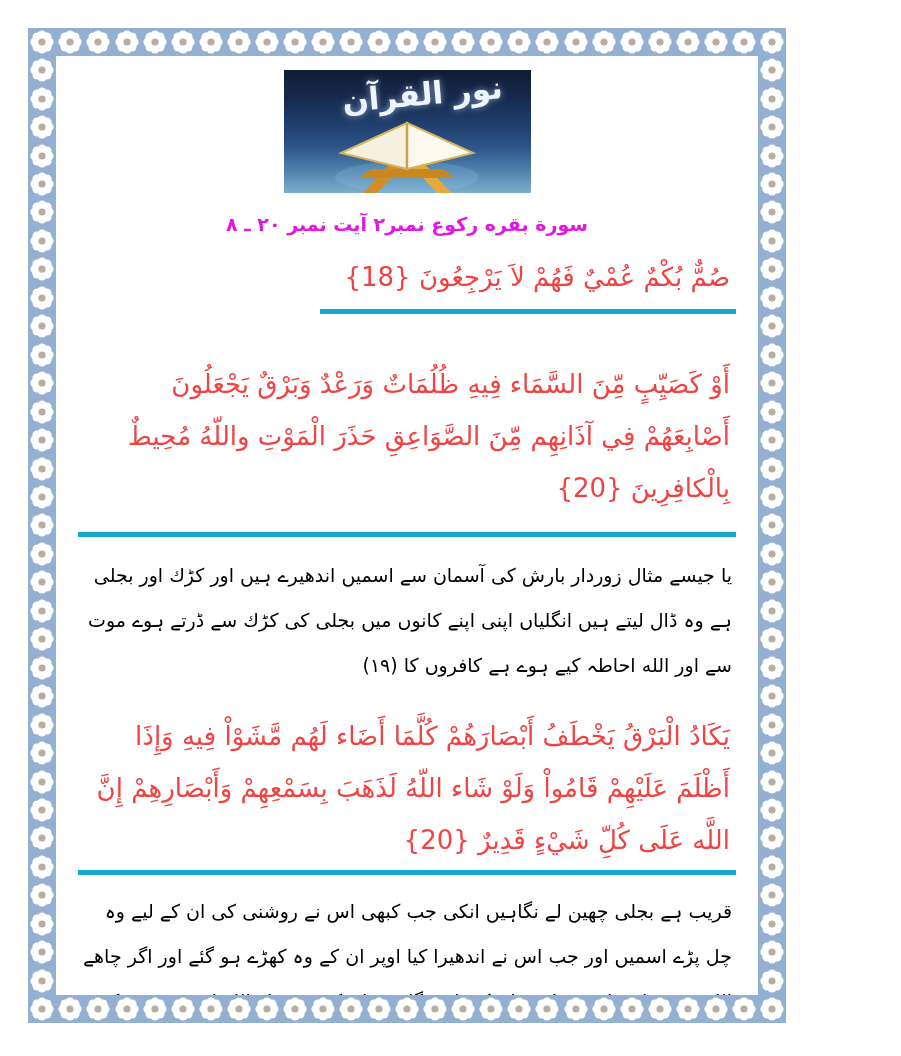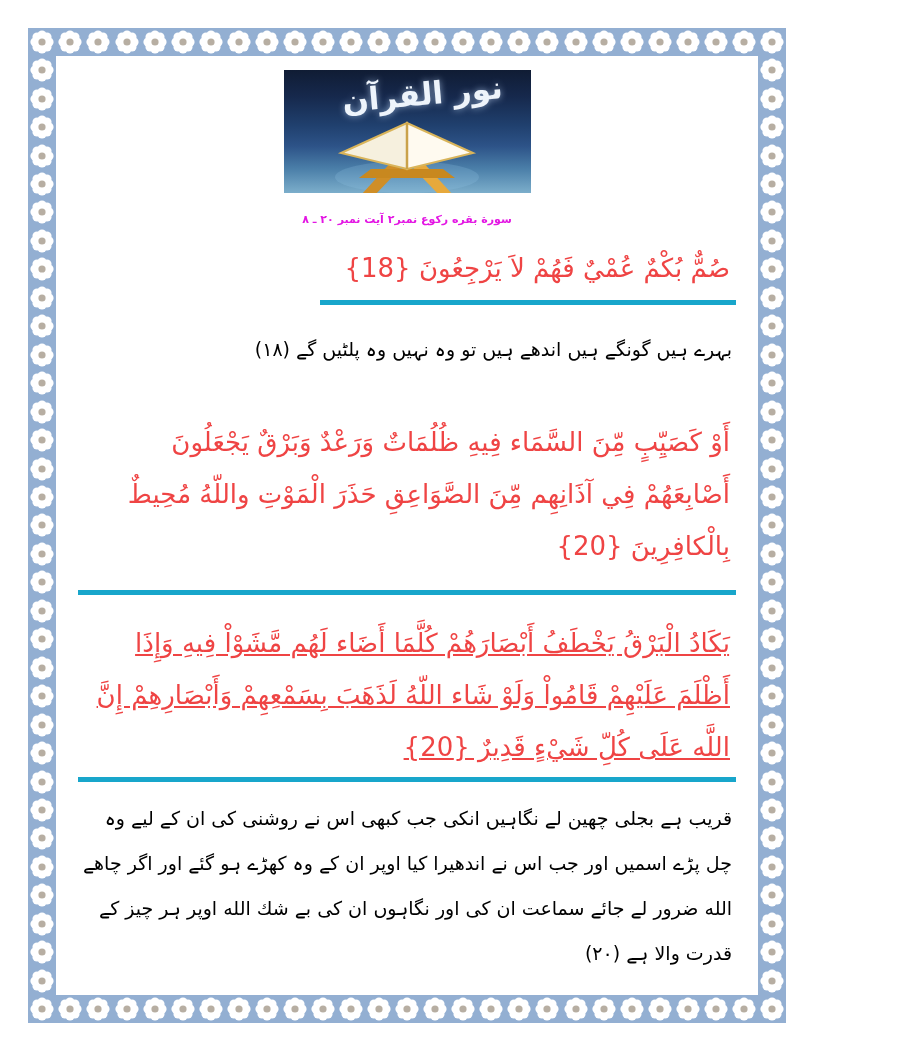--- a/index.html
+++ b/index.html
@@ -48,31 +48,31 @@
     color:#eef4fb; font-size:31px; font-weight:bold;
     transform:rotate(-5deg);
     text-shadow:0 0 7px rgba(200,225,255,.65);
     letter-spacing:1px;
   }
   .banner-book { position:absolute; bottom:-4px; left:50%; transform:translateX(-50%); }
 
   .surah-heading {
     margin:20px 0 0 0;
     text-align:center;
-    font-size:11px; font-weight:bold;
+    font-size:19px; font-weight:bold;
   }
 
   .arabic-verse {
     font-size:26px; line-height:2.0;
     text-align:right; color:#ef4444;
     margin:16px 6px 0 6px;
   }
   .v18 { margin-top:16px; }
   .v19 { margin-top:44px; }
-  .v20 { margin-top:22px;text-decoration:underline; }
+  .v20 { margin-top:22px; }
 
   .divider { height:5px; margin-top:6px; }
   .divider-full  { width:100%; }
   .divider-short { width:416px; }
   .d19 { margin-top:18px; }
   .d20 { margin-top:4px; }
 
   .urdu-text {
     font-size:19px; line-height:2.37;
     text-align:right; color:#000;
@@ -1427,23 +1427,23 @@
         <path d="M100,12 L34,42 L100,58 Z" fill="#f6f0de" stroke="#d9b45a" stroke-width="2"></path>
         <path d="M100,12 L166,42 L100,58 Z" fill="#fffaf0" stroke="#d9b45a" stroke-width="2"></path>
         <path d="M100,12 L100,58" stroke="#caa24a" stroke-width="2.5"></path>
       </svg>
     </div>
 
     <div class="surah-heading" style="color: rgb(227, 22, 227);">سورة بقره رکوع نمبر۲ آیت نمبر ۲۰ ـ ۸</div>
 
     <div class="arabic-verse v18">صُمٌّ بُكْمٌ عُمْيٌ فَهُمْ لاَ يَرْجِعُونَ {18}</div>
     <div class="divider divider-short" style="background: rgb(24, 166, 203);"></div>
-    <div class="urdu-text">بہرے ہیں گونگے ہیں اندھے ہیں تو وہ نہیں وہ پلٹیں گے (۱۸)</div>
 
     <div class="arabic-verse v19">أَوْ كَصَيِّبٍ مِّنَ السَّمَاء فِيهِ ظُلُمَاتٌ وَرَعْدٌ وَبَرْقٌ يَجْعَلُونَ أَصْابِعَهُمْ فِي آذَانِهِم مِّنَ الصَّوَاعِقِ حَذَرَ الْمَوْتِ واللّهُ مُحِيطٌ بِالْكافِرِينَ {20}</div>
     <div class="divider divider-full d19" style="background: rgb(24, 166, 203);"></div>
+    <div class="urdu-text u19">یا جیسے مثال زوردار بارش کی آسمان سے اسمیں اندھیرے ہیں اور کڑك اور بجلی ہے وہ ڈال لیتے ہیں انگلیاں اپنی اپنے کانوں میں بجلی کی کڑك سے ڈرتے ہوے موت سے اور الله احاطہ کیے ہوے ہے کافروں کا (۱۹)</div>
 
     <div class="arabic-verse v20">يَكَادُ الْبَرْقُ يَخْطَفُ أَبْصَارَهُمْ كُلَّمَا أَضَاء لَهُم مَّشَوْاْ فِيهِ وَإِذَا أَظْلَمَ عَلَيْهِمْ قَامُواْ وَلَوْ شَاء اللّهُ لَذَهَبَ بِسَمْعِهِمْ وَأَبْصَارِهِمْ إِنَّ اللَّه عَلَى كُلِّ شَيْءٍ قَدِيرٌ {20}</div>
     <div class="divider divider-full d20" style="background: rgb(24, 166, 203);"></div>
     <div class="urdu-text u20">قریب ہے بجلی چھین لے نگاہیں انکی جب کبھی اس نے روشنی کی ان کے لیے وہ چل پڑے اسمیں اور جب اس نے اندھیرا کیا اوپر ان کے وہ کھڑے ہو گئے اور اگر چاھے الله ضرور لے جائے سماعت ان کی اور نگاہوں ان کی بے شك الله اوپر ہر چیز کے قدرت والا ہے (۲۰)</div>
 
   </div>
 </div>
 
 </body></html>

